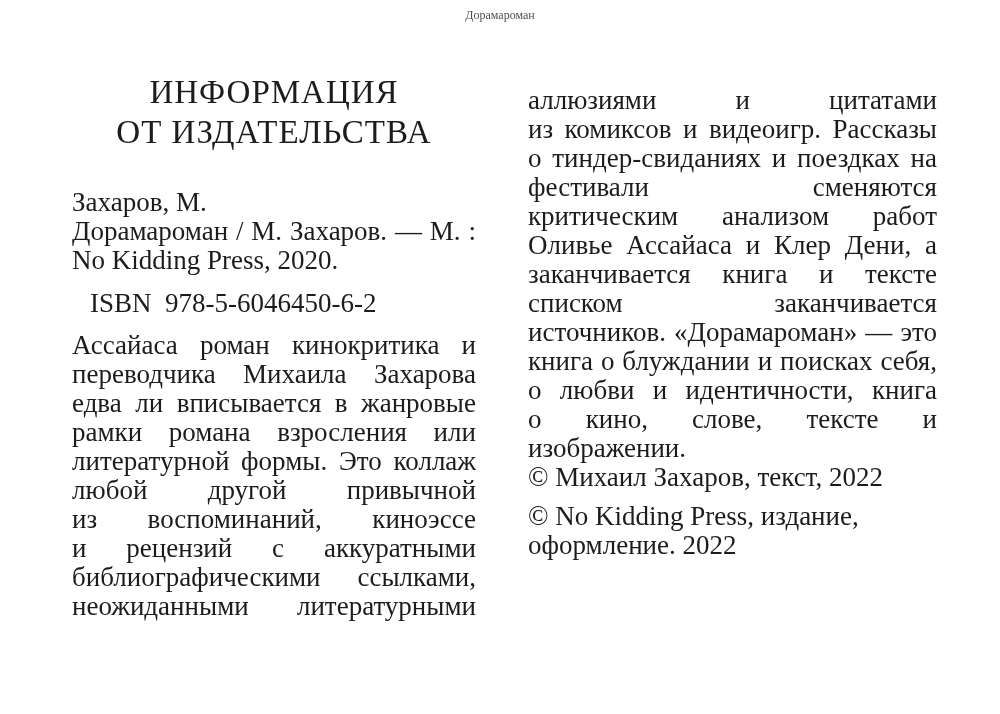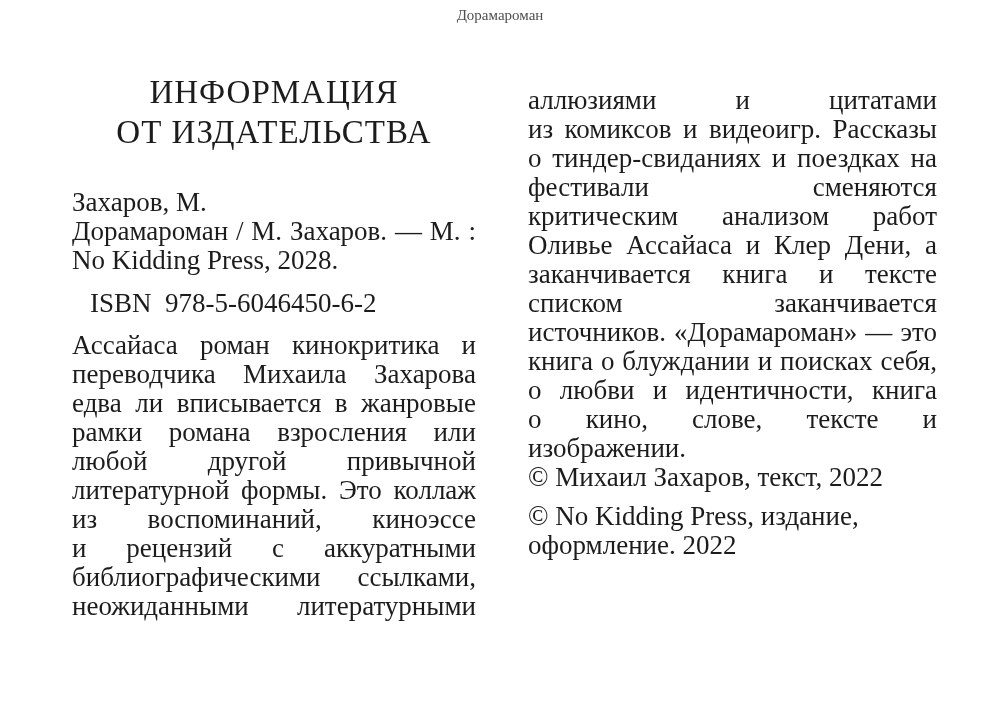--- a/index.html
+++ b/index.html
@@ -14,21 +14,21 @@
     font-family: "Liberation Serif", "DejaVu Serif", serif;
     color: var(--text-color);
     overflow: hidden;
   }
   .page { position: relative; width: 1000px; height: 714px; }
 
   .running-header {
     position: absolute;
     top: 8px; left: 0; width: 1000px;
     text-align: center;
-    font-size: 15px;
+    font-size: 12px;
     line-height: 14px;
     color: var(--muted-color);
   }
 
   .col { position: absolute; }
   .col-left  { left: 72px;  top: 72px; width: 404px; }
   .col-right { left: 528px; top: 86px; width: 409px; }
 
   .heading {
     font-size: 33px;
@@ -81,32 +81,32 @@
 
     <h1 class="heading">
       <div>ИНФОРМАЦИЯ</div>
       <div>ОТ ИЗДАТЕЛЬСТВА</div>
     </h1>
 
     <p class="body-text author">Захаров, М.</p>
 
     <div class="body-text bib justify-except-last">
         <div class="line">Дорамароман / М. Захаров. — М. :</div>
-        <div class="line">No Kidding Press, 2028.</div>
+        <div class="line">No Kidding Press, 2020.</div>
       </div>
 
     <p class="body-text isbn">ISBN  978-5-6046450-6-2</p>
 
     <div class="body-text justify-all">
         <div class="line">Ассайаса роман кинокритика и</div>
         <div class="line">переводчика Михаила Захарова</div>
         <div class="line">едва ли вписывается в жанровые</div>
         <div class="line">рамки романа взросления или</div>
+        <div class="line">литературной формы. Это коллаж</div>
         <div class="line">любой другой привычной</div>
-        <div class="line">литературной формы. Это коллаж</div>
         <div class="line">из воспоминаний, киноэссе</div>
         <div class="line">и рецензий с аккуратными</div>
         <div class="line">библиографическими ссылками,</div>
         <div class="line">неожиданными литературными</div>
       </div>
   </div>
 
   <div class="col col-right">
 
     <div class="body-text justify-except-last">

